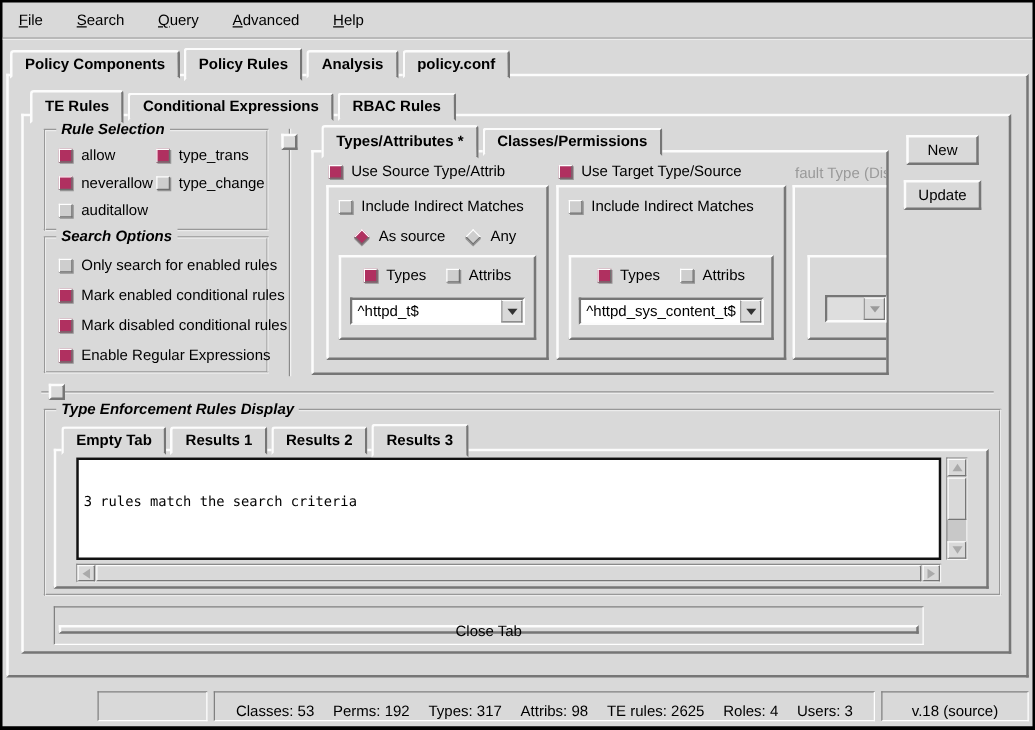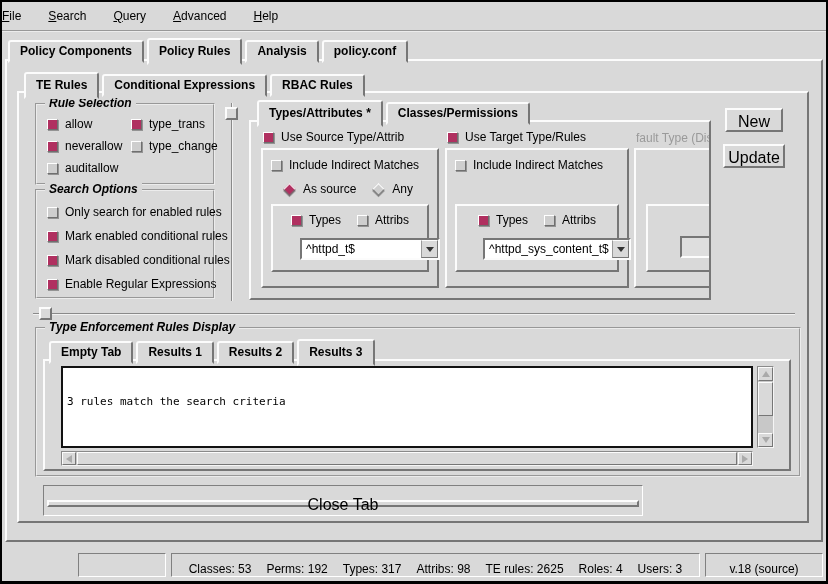--- a/index.html
+++ b/index.html
@@ -10,21 +10,21 @@
 
   
   .raised2 { border:2px solid; border-color:#fcfcfc #767676 #767676 #fcfcfc; }
   .sunken1 { border:1px solid; border-color:#808080 #ffffff #ffffff #808080; }
   .groupbox { position:absolute; border:2px groove #ececec; }
   .grouptitle { position:absolute; top:-9px; left:8px; background:#d9d9d9; padding:0 4px;
                 font-weight:bold; font-style:italic; white-space:nowrap; }
 
   
   .menubar { position:absolute; left:0; top:0; width:824px; height:30px;
-             display:flex; align-items:center; gap:27px;
+             display:flex; align-items:center; padding-left:13px; gap:27px;
              border-bottom:2px groove #ececec; }
   .menu-item { display:inline-block; cursor:default; }
   .menu-item::first-letter { text-decoration:underline; }
 
   
   .tabs { position:absolute; display:flex; align-items:flex-end; z-index:3;font-weight:bold; }
   .tab { background:#d9d9d9; border:2px solid; border-color:#fcfcfc #767676 transparent #fcfcfc;
          border-radius:3px 3px 0 0; padding:2px 10px 3px; margin-right:3px; white-space:nowrap; }
   .tab.active { position:relative; z-index:5; margin-bottom:-2px; padding-top:4px; padding-bottom:5px; }
 
@@ -37,33 +37,33 @@
         border:1px solid; border-color:#ffffff #6f6f6f #6f6f6f #ffffff;
         box-shadow:1px 1px 0 rgba(90,90,90,.55); }
   .cb.checked { background:#b03060; }
   .radio { width:9px; height:9px; flex:0 0 9px; background:#cecece; transform:rotate(45deg);
            border:1px solid; border-color:#ffffff #6f6f6f #6f6f6f #ffffff;
            box-shadow:1px 1px 0 rgba(90,90,90,.55); margin:0 2px; }
   .radio.selected { background:#b03060; }
 
   
   .combo { position:absolute; display:flex; height:22px; background:#fff;
-           border:2px solid; border-color:#767676 #fcfcfc #fcfcfc #767676;margin-left:20px; }
+           border:2px solid; border-color:#767676 #fcfcfc #fcfcfc #767676; }
   .combo-field { flex:1; padding:2px 4px; font-size:12px; white-space:nowrap; overflow:hidden; background:#fff; }
   .combo-arrow { width:17px; background:#d9d9d9; border:1px solid; border-left:1px solid #767676;
                  border-color:#fcfcfc #767676 #767676 #9a9a9a; display:flex; align-items:center; justify-content:center; }
   .tri-down { width:0; height:0; border-left:4px solid transparent; border-right:4px solid transparent;
               border-top:5px solid #333; }
   .combo.disabled { background:#dedede; }
   .combo.disabled .combo-field { background:#dedede; }
   .combo.disabled .tri-down { border-top-color:#9a9a9a; }
 
   .btn { position:absolute; background:#d9d9d9; border:2px solid;
          border-color:#fcfcfc #767676 #767676 #fcfcfc; text-align:center;
-         font-size:16px; padding-top:3px; cursor:default; }
+         font-size:12px; padding-top:3px; cursor:default; }
 
   
   .vsash-line { position:absolute; width:2px; background:#f2f2f2; border-left:1px solid #8a8a8a; }
   .hsash-line { position:absolute; height:2px; background:#f2f2f2; border-top:1px solid #8a8a8a; }
   .sash-handle { position:absolute; width:13px; height:13px; background:#d9d9d9;
                  border:2px solid; border-color:#fcfcfc #767676 #767676 #fcfcfc; }
 
   
   .textarea { position:absolute; background:#fff; border:2px solid #111;
               font-family:"DejaVu Sans Mono",monospace; font-size:11px; line-height:13px;
@@ -124,21 +124,21 @@
   <div class="tabs" style="left:22px; top:70px;">
     <div class="tab active">TE Rules</div>
     <div class="tab">Conditional Expressions</div>
     <div class="tab">RBAC Rules</div>
   </div>
 
   <div class="te-page raised2">
 
     <div class="groupbox" style="left:16px; top:10px; width:180px; height:82px;">
       <span class="grouptitle">Rule Selection</span>
-      <div style="display:grid; grid-template-columns:78px auto; gap:8px 6px; padding:12px 0 0 10px;">
+      <div style="display:grid; grid-template-columns:78px auto; gap:8px 0; padding:12px 0 0 10px;">
         <div class="cbrow">
           <span class="cb checked"></span>
           <span>allow</span>
         </div>
         <div class="cbrow">
           <span class="cb checked"></span>
           <span>type_trans</span>
         </div>
         <div class="cbrow">
           <span class="cb checked"></span>
@@ -220,21 +220,21 @@
             <div class="combo-field">^httpd_t$</div>
             <div class="combo-arrow">
                 <span class="tri-down"></span>
               </div>
           </div>
         </div>
       </div>
 
       <div class="cbrow" style="position:absolute; left:196px; top:8px;">
         <span class="cb checked"></span>
-        <span>Use Target Type/Rules</span>
+        <span>Use Target Type/Source</span>
       </div>
       <div class="raised2" style="position:absolute; left:194px; top:26px; width:184px; height:140px;">
         <div class="cbrow" style="position:absolute; left:8px; top:8px;">
           <span class="cb"></span>
           <span>Include Indirect Matches</span>
         </div>
         <div class="raised2" style="position:absolute; left:8px; top:54px; width:164px; height:68px;">
           <div style="display:flex; gap:16px; justify-content:center; margin-top:7px;">
             <div class="cbrow">
               <span class="cb checked"></span>
@@ -308,21 +308,21 @@
           <div class="sb-track">
               <div class="sb-thumb" style="top:0; bottom:0; left:1px; right:1px;"></div>
             </div>
           <div class="sb-btn">
               <span class="tri-r"></span>
             </div>
         </div>
       </div>
     </div>
 
-    <div class="sunken1" style="position:absolute; left:24px; top:392px; width:600px; height:31px; padding:14px 3px;">
+    <div class="sunken1" style="position:absolute; left:24px; top:392px; width:696px; height:31px; padding:14px 3px;">
       <div class="btn" style="position:static; width:100%; height:100%; display:flex; align-items:center; justify-content:center;">Close Tab</div>
     </div>
 
   </div>
 
   <div class="statusbar">
     <div class="status-spacer"></div>
     <div class="status-panel status-empty sunken1"></div>
     <div class="status-panel status-stats sunken1">
       <span>Classes: 53</span>

